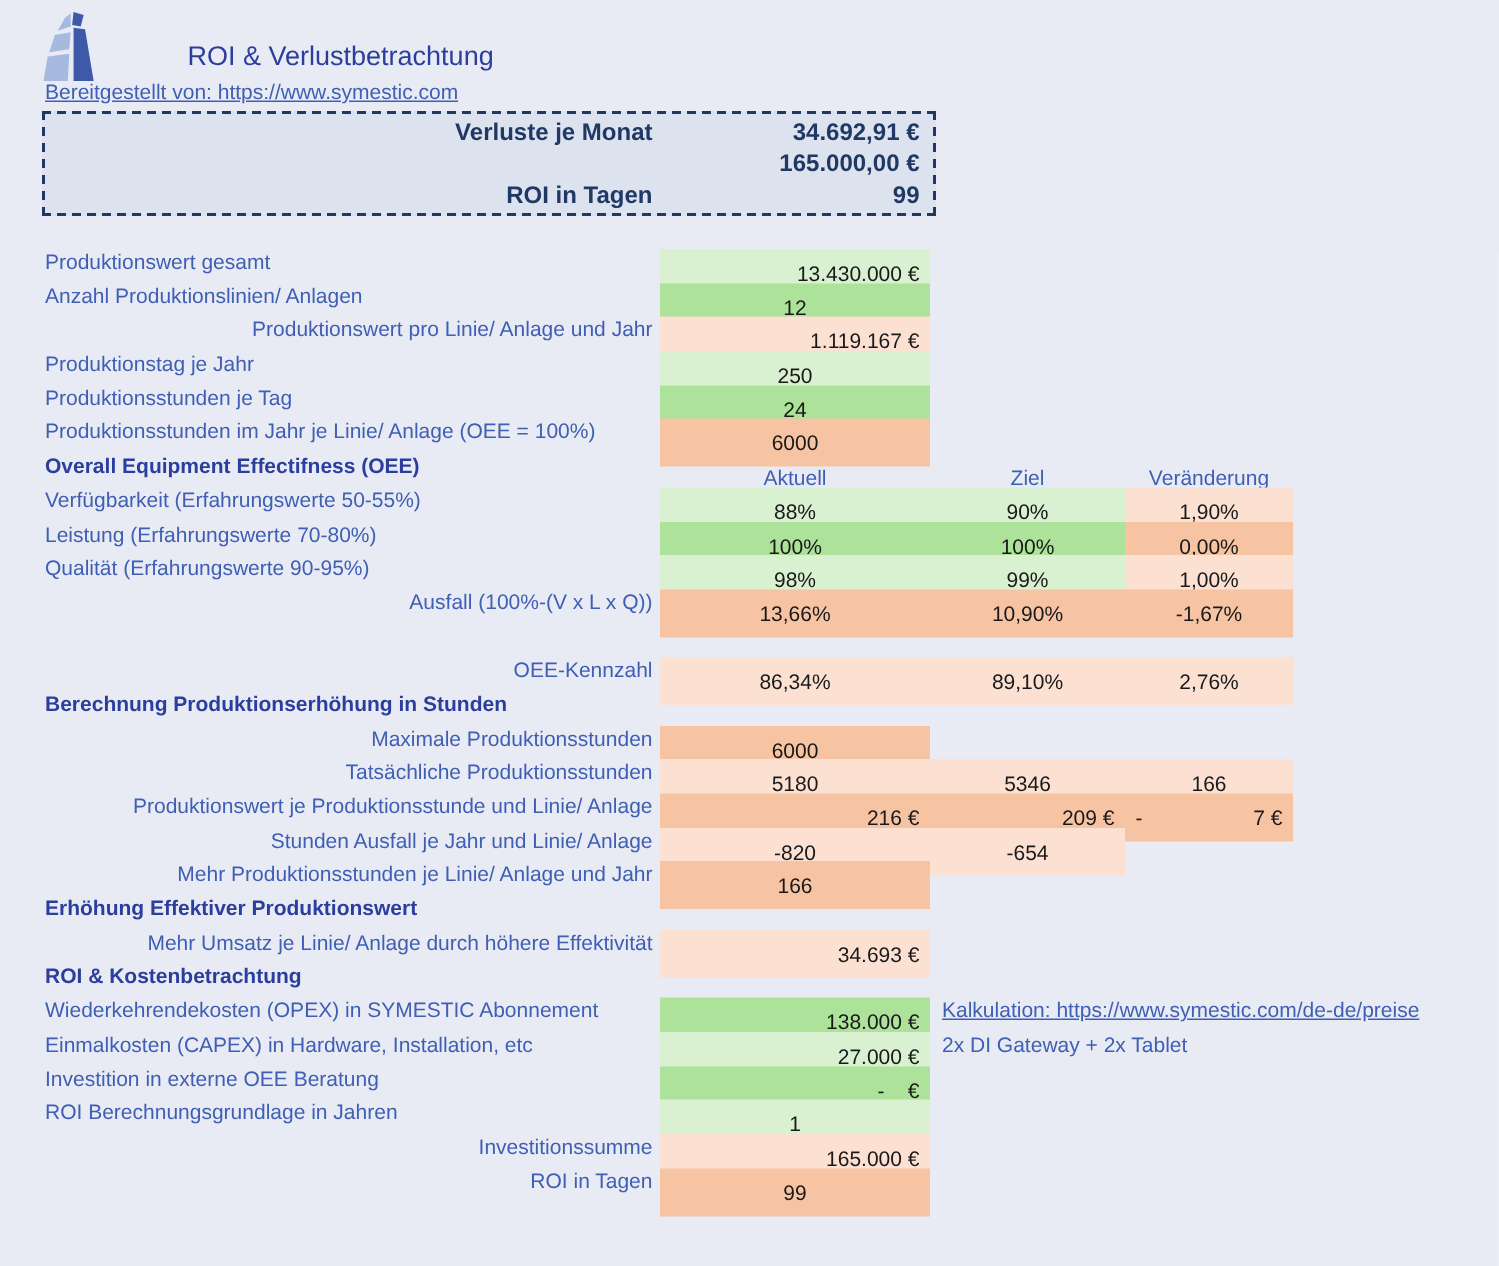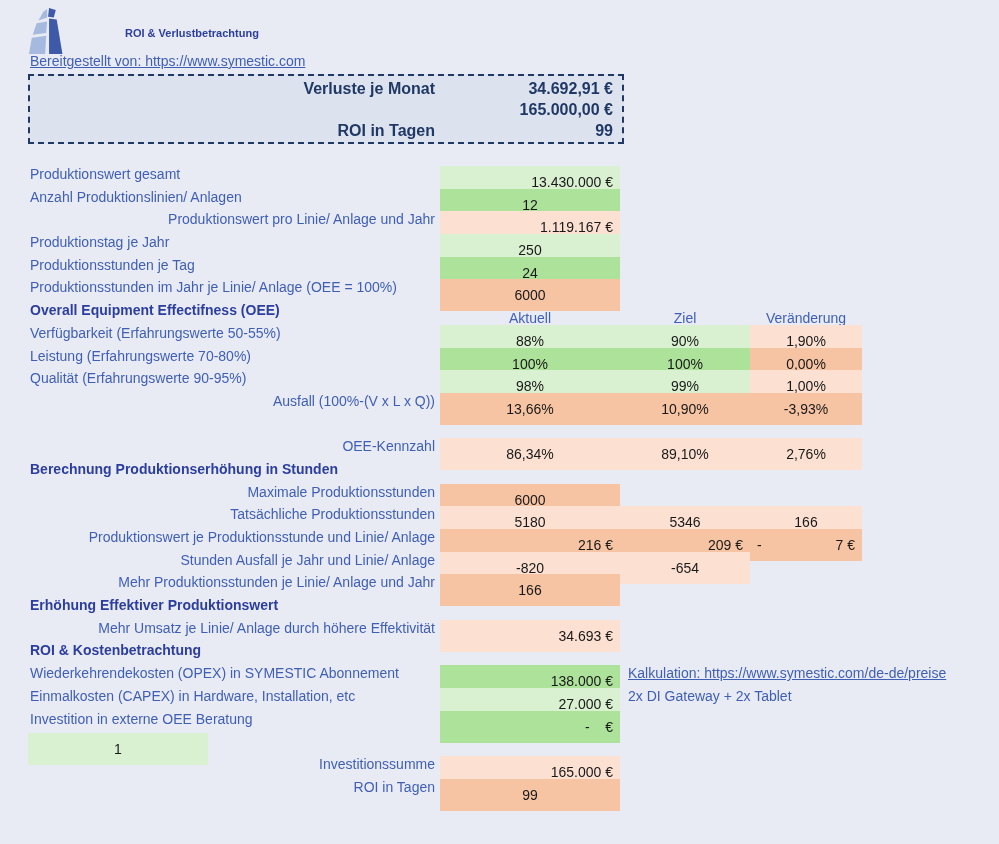--- a/index.html
+++ b/index.html
@@ -5,21 +5,21 @@
   :root{
     --page-bg:#e9ebf4; --box-bg:#dde2ef; --border-navy:#1f3864;
     --label-blue:#3f5fb5; --header-blue:#2b3e9d; --value-black:#191919;
     --green-light:#d9f1d0; --green-mid:#ade29a; --peach-light:#fce1d3; --orange-mid:#f6c4a3;
     --logo-light:#a6b9de; --logo-dark:#3d59a8;
   }
   html,body{margin:0;padding:0}
   .sheet{position:relative;width:999px;height:844px;background:var(--page-bg);
          font-family:"Liberation Sans",sans-serif;overflow:hidden}
   .logo{position:absolute;left:28px;top:6px}
-  .title{position:absolute;left:125px;top:27px;font-size:11px;font-weight:bold;color:var(--header-blue);white-space:nowrap}
+  .title{position:absolute;left:125px;top:27px;font-size:18px;font-weight:normal;color:var(--header-blue);white-space:nowrap}
   .provider{position:absolute;left:30px;top:53px;font-size:14px;color:var(--label-blue);
             text-decoration:underline;white-space:nowrap;cursor:pointer}
   .sumbox{position:absolute;left:28px;top:74px;width:592px;height:64px;
           border:2px dashed var(--border-navy);background:var(--box-bg);padding-top:2px}
   .sb-row{display:flex;height:21px;align-items:center;font-weight:bold;
           color:var(--border-navy);font-size:16px}
   .sb-l{width:405px;text-align:right}
   .sb-v{flex:1;text-align:right;padding-right:9px}
   .grid{position:absolute;left:28px;top:166px;right:0}
   .r{display:flex;height:22.7px;align-items:flex-start;font-size:14px;color:var(--value-black)}
@@ -123,21 +123,21 @@
       <div class="a">Qualität (Erfahrungswerte 90-95%)</div>
       <div class="cell b lg ctr">98%</div>
       <div class="cell c lg ctr">99%</div>
       <div class="cell d lp ctr">1,00%</div>
     </div>
 
     <div class="r">
       <div class="a rt">Ausfall (100%-(V x L x Q))</div>
       <div class="cell b mo ctr">13,66%</div>
       <div class="cell c mo ctr">10,90%</div>
-      <div class="cell d mo ctr">-3,93%</div>
+      <div class="cell d mo ctr">-1,67%</div>
     </div>
 
     <div class="r"></div>
 
     <div class="r">
       <div class="a rt">OEE-Kennzahl</div>
       <div class="cell b lp ctr">86,34%</div>
       <div class="cell c lp ctr">89,10%</div>
       <div class="cell d lp ctr">2,76%</div>
     </div>
@@ -204,20 +204,21 @@
       <div class="cell b lg rgt">27.000 €</div>
       <div class="note">2x DI Gateway + 2x Tablet</div>
     </div>
 
     <div class="r">
       <div class="a">Investition in externe OEE Beratung</div>
       <div class="cell b mg rgt">-&nbsp;&nbsp;&nbsp;&nbsp;€</div>
     </div>
 
     <div class="r">
+      <div class="a">ROI Berechnungsgrundlage in Jahren</div>
       <div class="cell b lg ctr">1</div>
     </div>
 
     <div class="r">
       <div class="a rt">Investitionssumme</div>
       <div class="cell b lp rgt">165.000 €</div>
     </div>
 
     <div class="r">
       <div class="a rt">ROI in Tagen</div>

